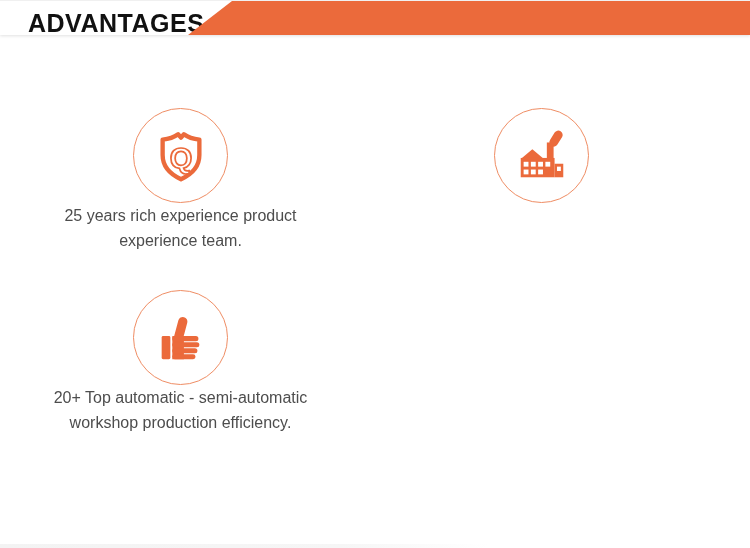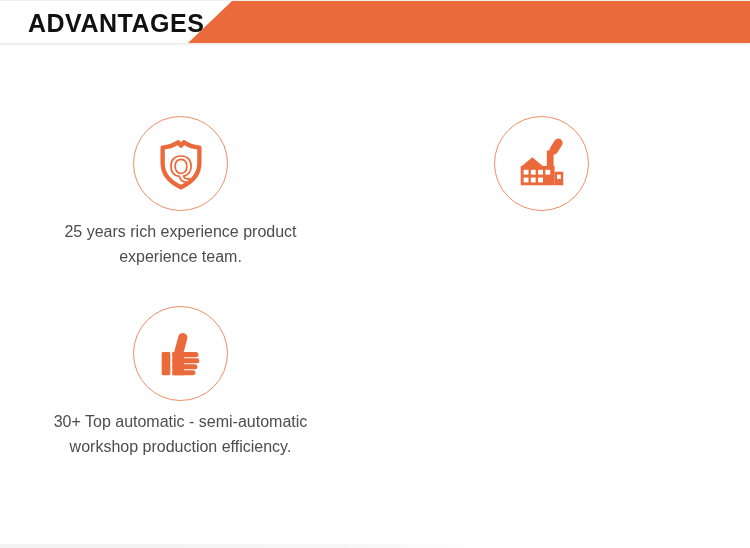--- a/index.html
+++ b/index.html
@@ -12,21 +12,21 @@
     position: relative;
     width: 750px;
     height: 548px;
     background: #ffffff;
     overflow: hidden;
   }
 
   
   .header {
     position: relative;
-    height: 43px;
+    height: 35px;
     background: #ffffff;
     border-top: 1px solid #f0f0f0;
     box-shadow: 0 1px 3px rgba(0,0,0,0.12);
   }
   .header-title {
     position: absolute;
     left: 28px;
     top: 0;
     line-height: 44px;
     font-size: 25px;
@@ -62,21 +62,20 @@
     height: 95px;
     border: 1px solid #EF8D64;
     border-radius: 50%;
     display: flex;
     align-items: center;
     justify-content: center;
     background: #ffffff;
   }
   .icon-circle svg { display: block; }
   .card-text {
-    margin-top: 8px;
     font-size: 16px;
     line-height: 25px;
     color: #4D4D4D;
     text-align: center;
   }
   .card-text span { display: block; white-space: nowrap; }
 
   
   .bottom-divider {
     position: absolute;
@@ -144,21 +143,21 @@
             <rect x="25" y="8" width="9.5" height="26" rx="4.7" transform="rotate(15 29.7 21)"></rect>
             <rect x="21" y="28" width="12" height="24"></rect>
             <rect x="21" y="28" width="27" height="5.3" rx="2.6"></rect>
             <rect x="21" y="34.3" width="28" height="5.3" rx="2.6"></rect>
             <rect x="21" y="40.6" width="26" height="5.3" rx="2.6"></rect>
             <rect x="21" y="46.9" width="24" height="5.1" rx="2.5"></rect>
           </g>
         </svg>
       </div>
       <p class="card-text">
-        <span>30+ Top automatic - semi-automatic</span>
+        <span>20+ Top automatic - semi-automatic</span>
         <span>workshop production efficiency.</span>
       </p>
     </div>
 
 
   </div>
 
   <div class="bottom-divider"></div>
 </div>
 

